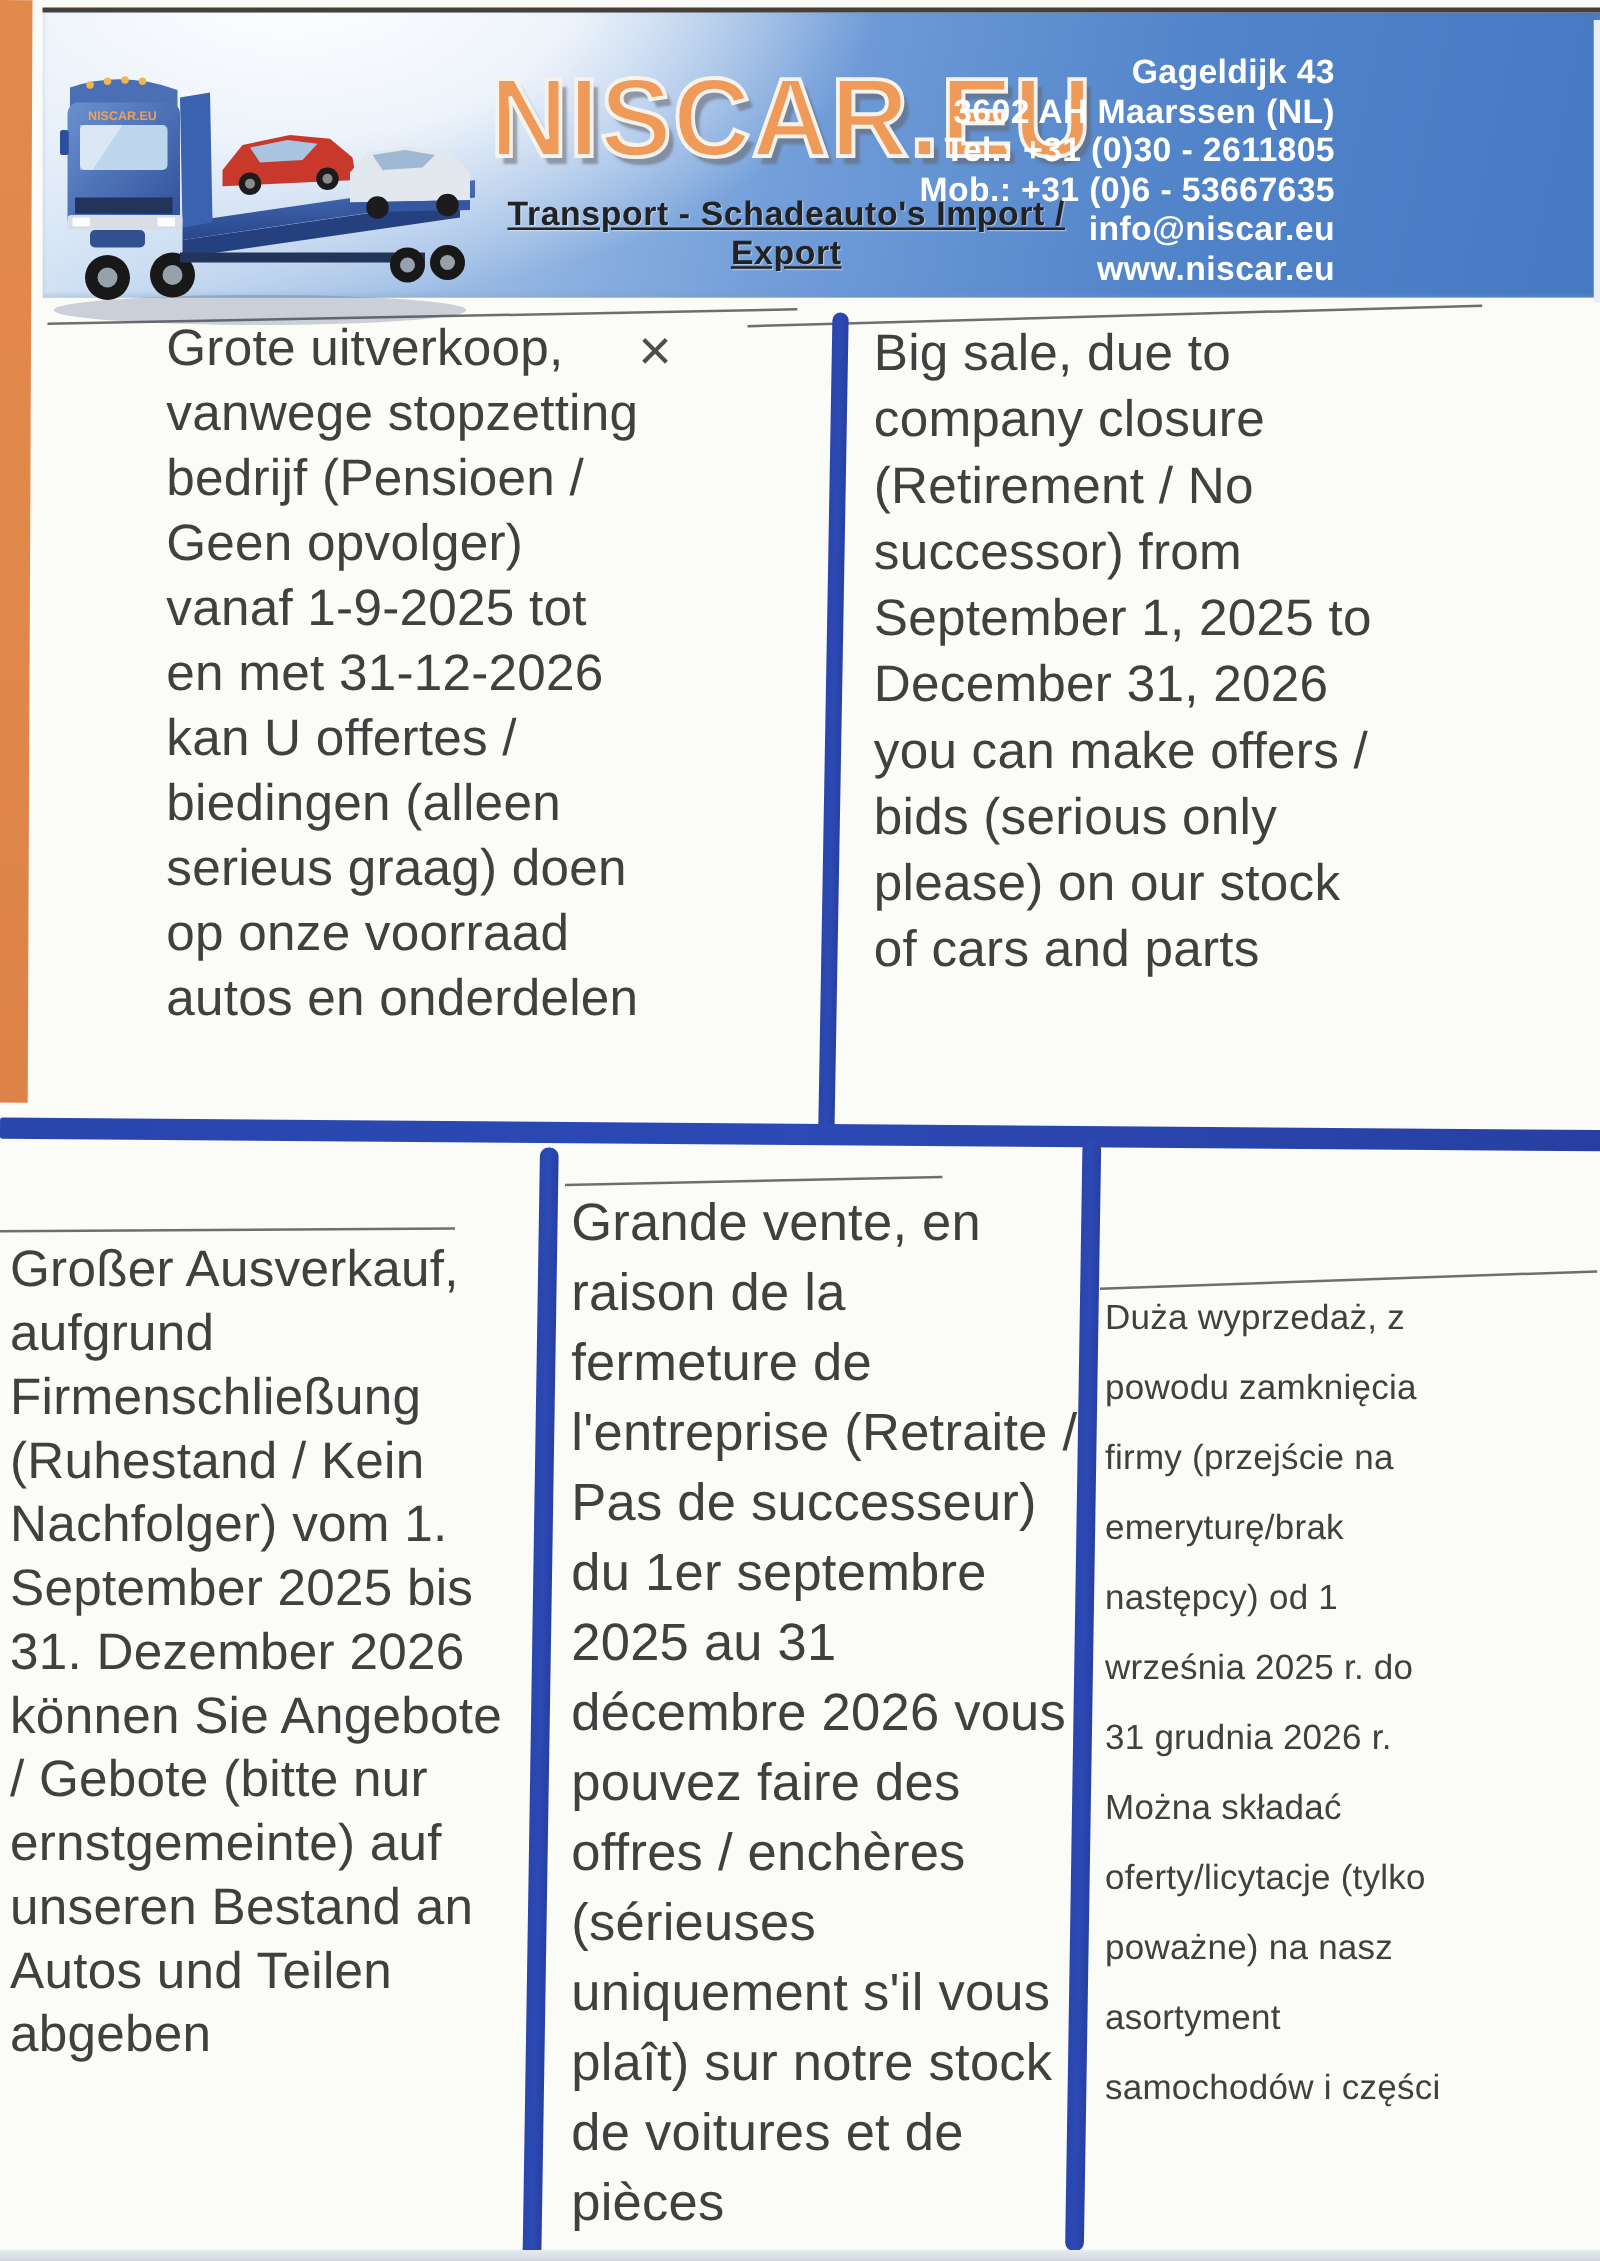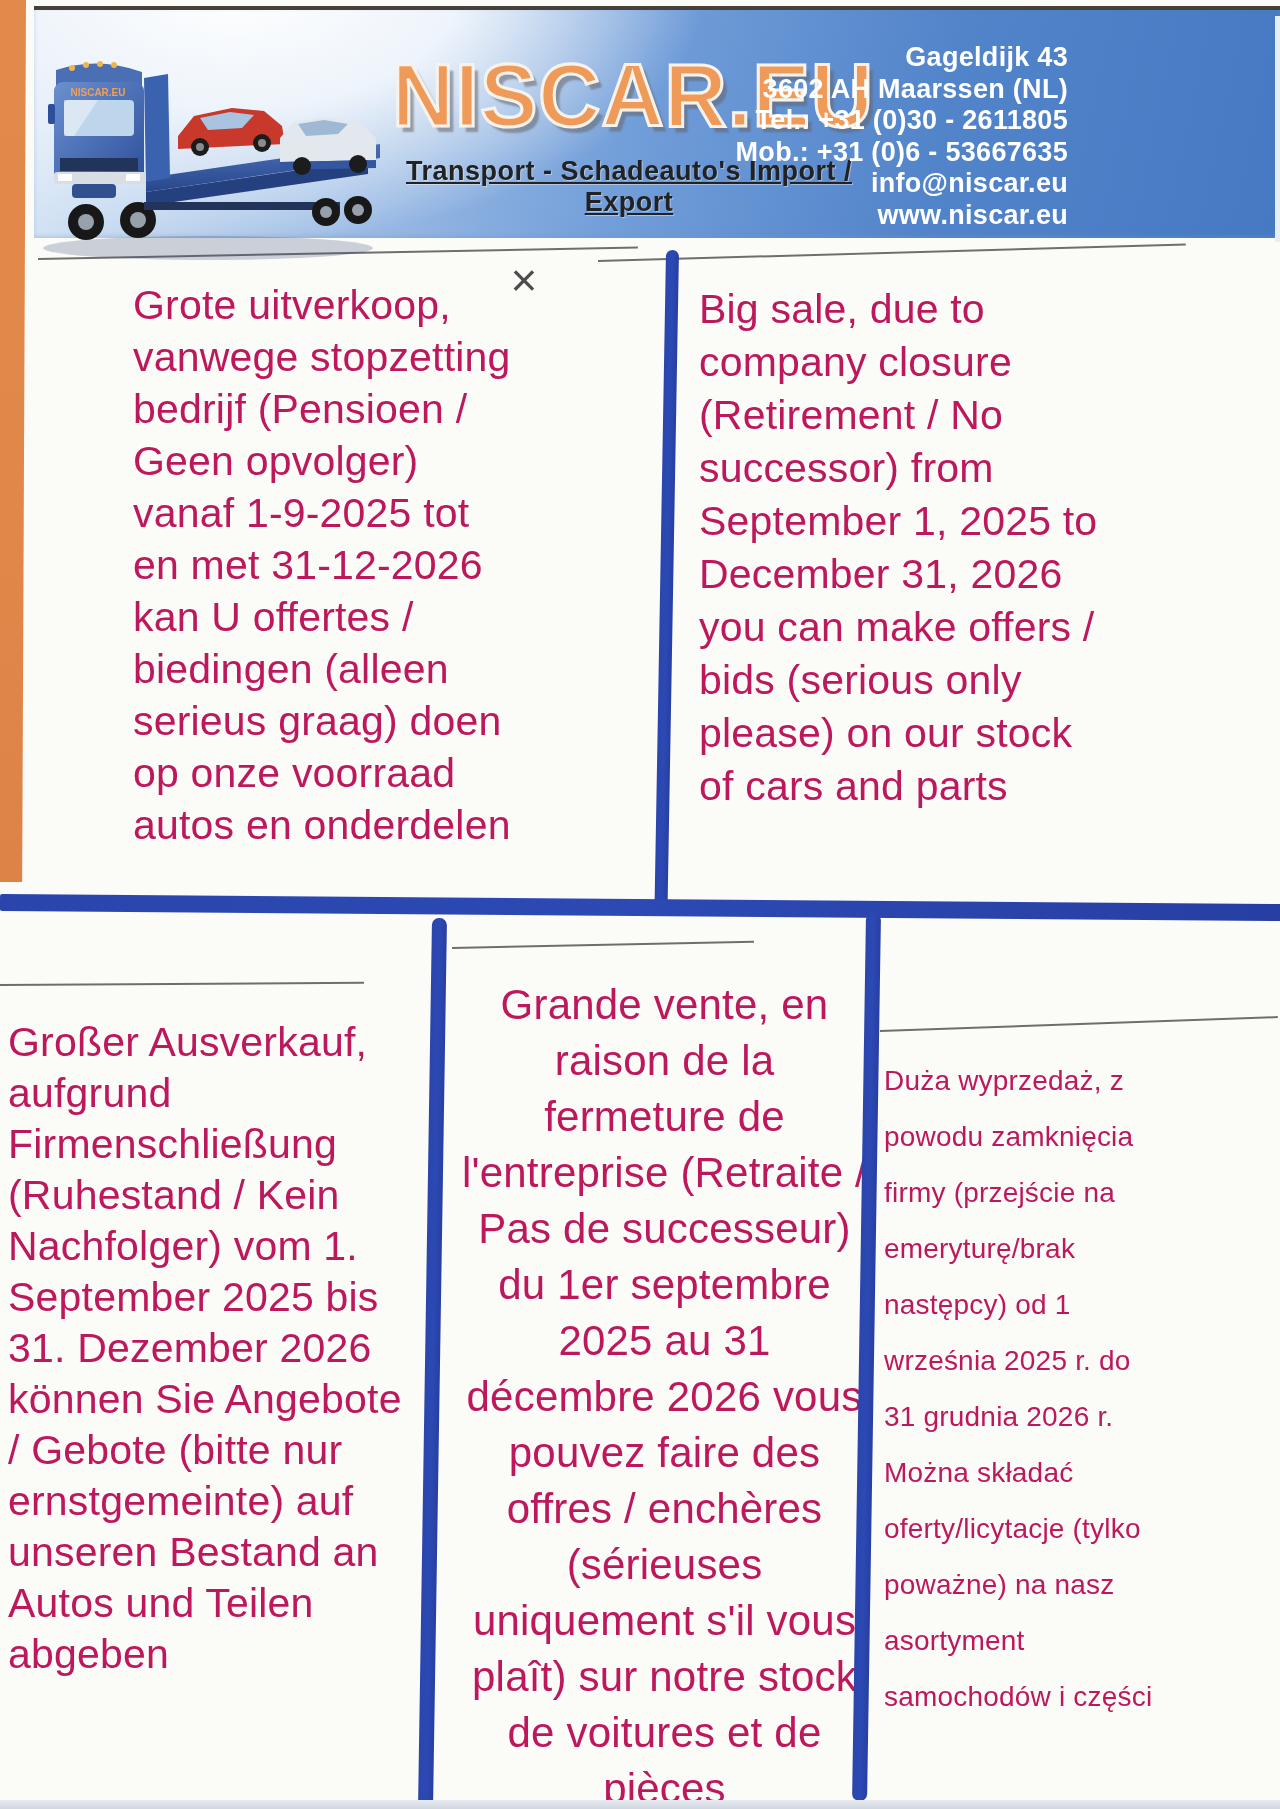--- a/index.html
+++ b/index.html
@@ -39,27 +39,27 @@
   }
   .contact{
     position:absolute;right:212px;top:32px;text-align:right;
     font-size:27px;font-weight:bold;color:#ffffff;line-height:31.5px;
     white-space:pre-line;letter-spacing:.3px;
   }
   
   .truck{position:absolute;left:28px;top:16px;width:366px;height:256px;z-index:3;}
   
   .notice{
-    position:absolute;white-space:pre;color:#be185d;
-    font-size:41px;line-height:52px;letter-spacing:.2px;margin-top:27px;
+    position:absolute;white-space:pre;color:#404040;
+    font-size:41px;line-height:52px;letter-spacing:.2px;
   }
   .notice.nl{left:133px;top:252px;width:560px;}
   .notice.en{left:699px;top:256px;width:575px;line-height:53px;}
   .notice.de{left:8px;top:990px;width:430px;line-height:51px;}
-  .notice.fr{left:457px;top:950px;width:415px;font-size:42px;line-height:56px;text-align:center;}
+  .notice.fr{left:457px;top:950px;width:415px;font-size:42px;line-height:56px;}
   .notice.pl{left:884px;top:1026px;width:396px;font-size:28px;line-height:56px;}
   
   .hairline{position:absolute;height:2px;background:#6e6e6e;transform-origin:left center;}
   .hl-nl{left:38px;top:258px;width:600px;transform:rotate(-1.1deg);}
   .hl-en{left:598px;top:260px;width:588px;transform:rotate(-1.6deg);}
   .hl-de{left:0;top:984px;width:364px;transform:rotate(-.35deg);}
   .hl-fr{left:452px;top:947px;width:302px;transform:rotate(-1.2deg);}
   .hl-pl{left:880px;top:1030px;width:398px;transform:rotate(-2deg);}
   
   .vbar,.hbar{background:linear-gradient(90deg,#2a46ad 0%,#2c49b4 50%,#273fa2 100%);}

